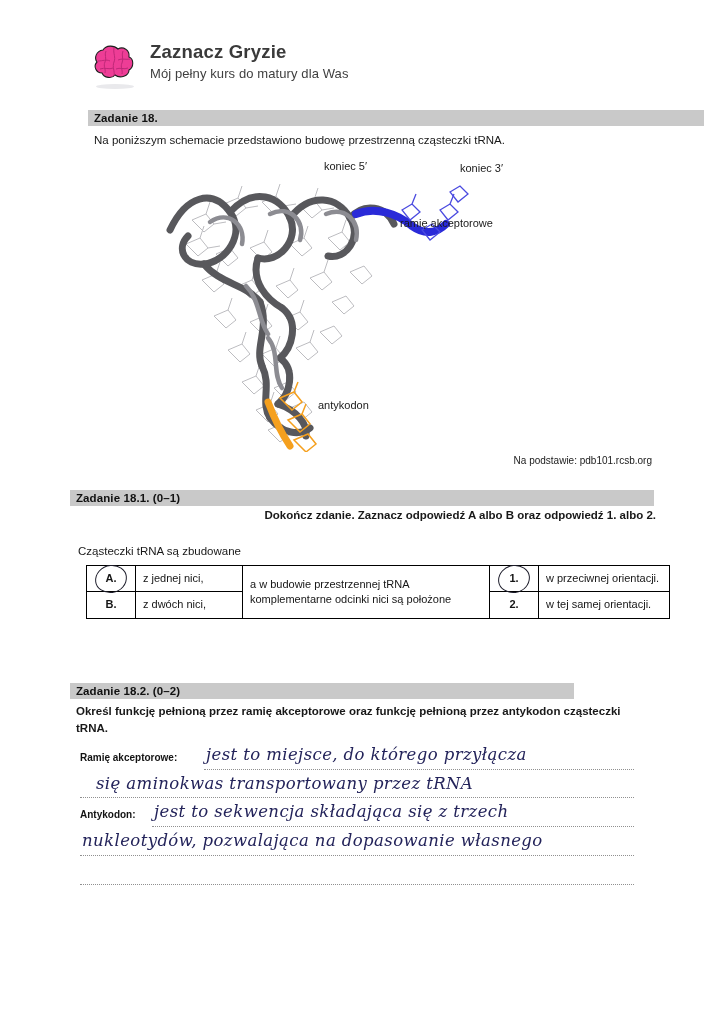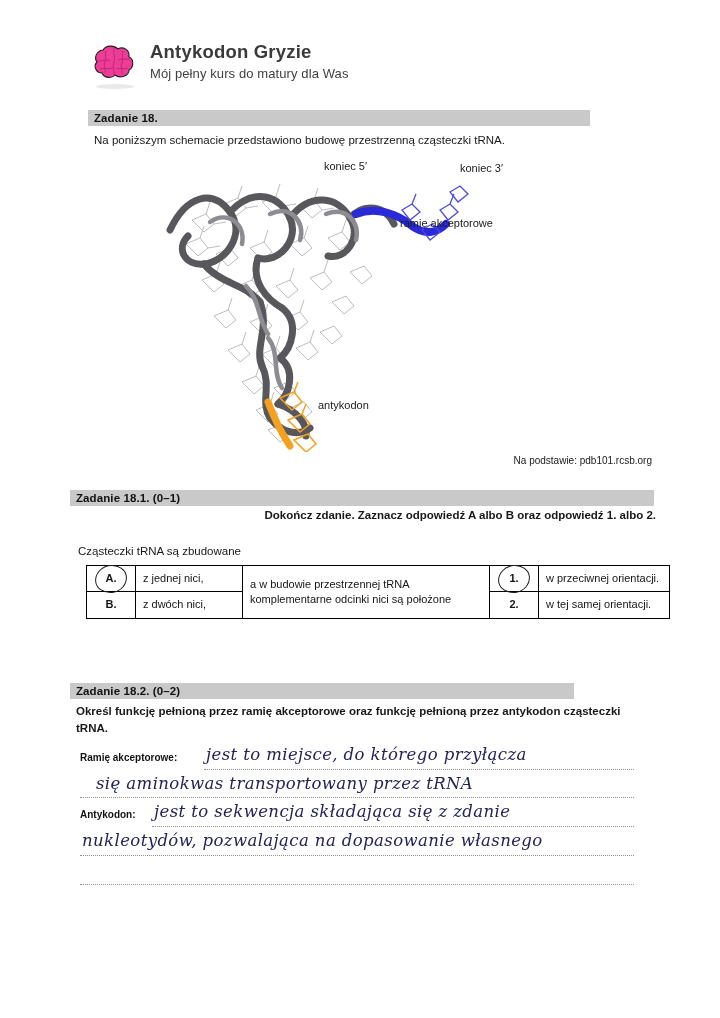--- a/index.html
+++ b/index.html
@@ -184,27 +184,27 @@
           <path d="M22 8 C21 14 24 17 22 22 C20 27 23 31 22 36"></path>
           <path d="M31 11 C29 15 32 19 30 23 C28 27 31 30 30 34"></path>
           <path d="M6 21 C11 21 14 19 18 21"></path>
           <path d="M26 20 C30 18 34 20 38 19"></path>
           <path d="M8 29 C13 27 17 30 21 28"></path>
           <path d="M24 29 C28 27 32 30 36 28"></path>
         </g>
       </svg>
     </span>
     <div class="brand-text">
-      <div class="brand-title">Antykodon Gryzie</div>
+      <div class="brand-title">Zaznacz Gryzie</div>
       <div class="brand-sub">Mój pełny kurs do matury dla Was</div>
     </div>
   </div>
   <div class="brand-shadow"></div>
 
-  <div class="bar" style="left:88px; top:110px; width:502px;text-align:right;">
+  <div class="bar" style="left:88px; top:110px; width:616px;text-align:right;">
     <span>Zadanie 18.</span>
   </div>
   <div class="body-text" style="left:94px; top:132px; width:560px;">Na poniższym schemacie przedstawiono budowę przestrzenną cząsteczki tRNA.</div>
 
   <div class="figure">
     <svg viewBox="0 0 420 300" width="420" height="300" aria-hidden="true">
 
       <g stroke="#b9b9bd" stroke-width="1" fill="none" opacity="0.95">
         <path d="M42 68 L56 62 L64 72 L54 80 Z M56 62 L60 50 M64 72 L76 70"></path>
         <path d="M74 52 L88 46 L96 56 L86 64 Z M88 46 L92 34 M96 56 L108 54"></path>
@@ -329,16 +329,16 @@
   <div class="dots" style="left:80px;  top:796px; width:554px;"></div>
   <div class="dots" style="left:152px; top:825px; width:482px;"></div>
   <div class="dots" style="left:80px;  top:854px; width:554px;"></div>
   <div class="dots" style="left:80px;  top:883px; width:554px;"></div>
 
   <span class="hw-label" style="left:80px; top:752px;">Ramię akceptorowe:</span>
   <span class="hw-line" style="left:96px; top:774px;">się  aminokwas   transportowany   przez   tRNA</span>
   <span class="hw-line" style="left:206px; top:745px;">jest to   miejsce,  do   którego  przyłącza</span>
 
   <span class="hw-label" style="left:80px; top:809px;">Antykodon:</span>
-  <span class="hw-line" style="left:154px; top:802px;">jest    to    sekwencja  składająca się z zdanie</span>
+  <span class="hw-line" style="left:154px; top:802px;">jest    to    sekwencja  składająca się z trzech</span>
   <span class="hw-line" style="left:82px; top:831px;">nukleotydów,  pozwalająca   na   dopasowanie własnego</span>
 
 </div>
 
 </body></html>

